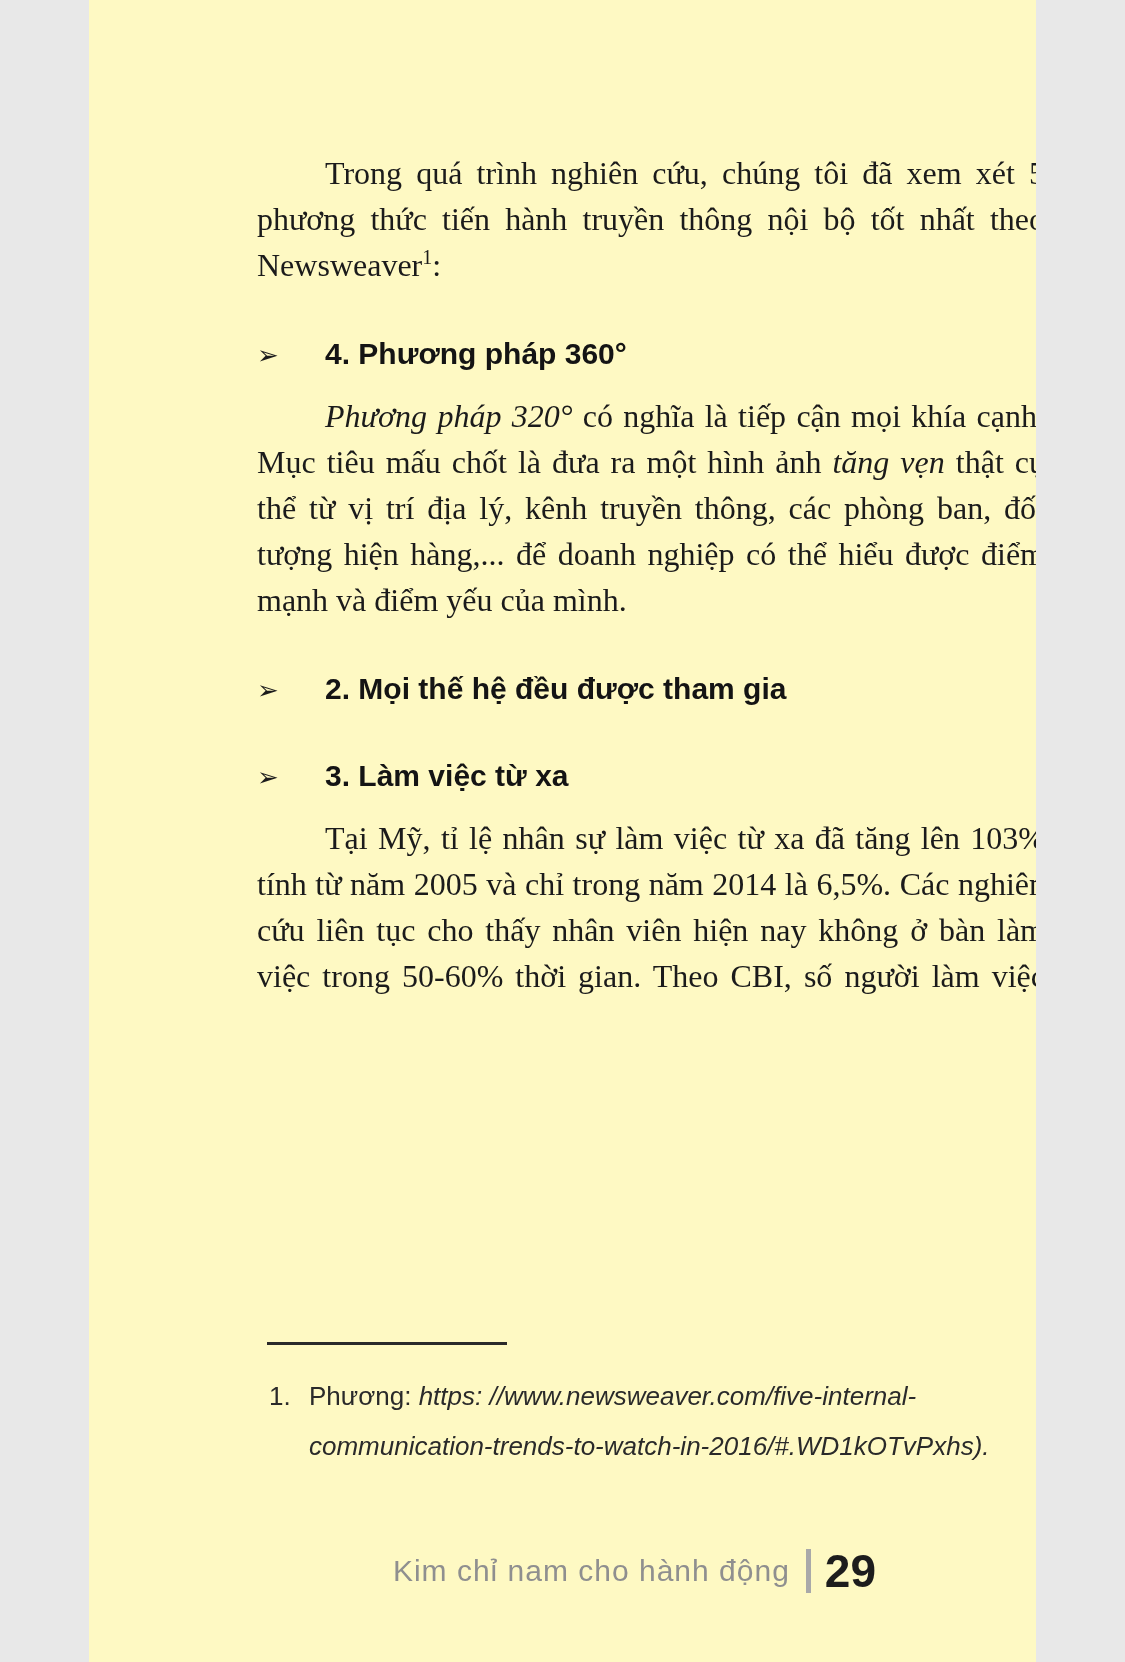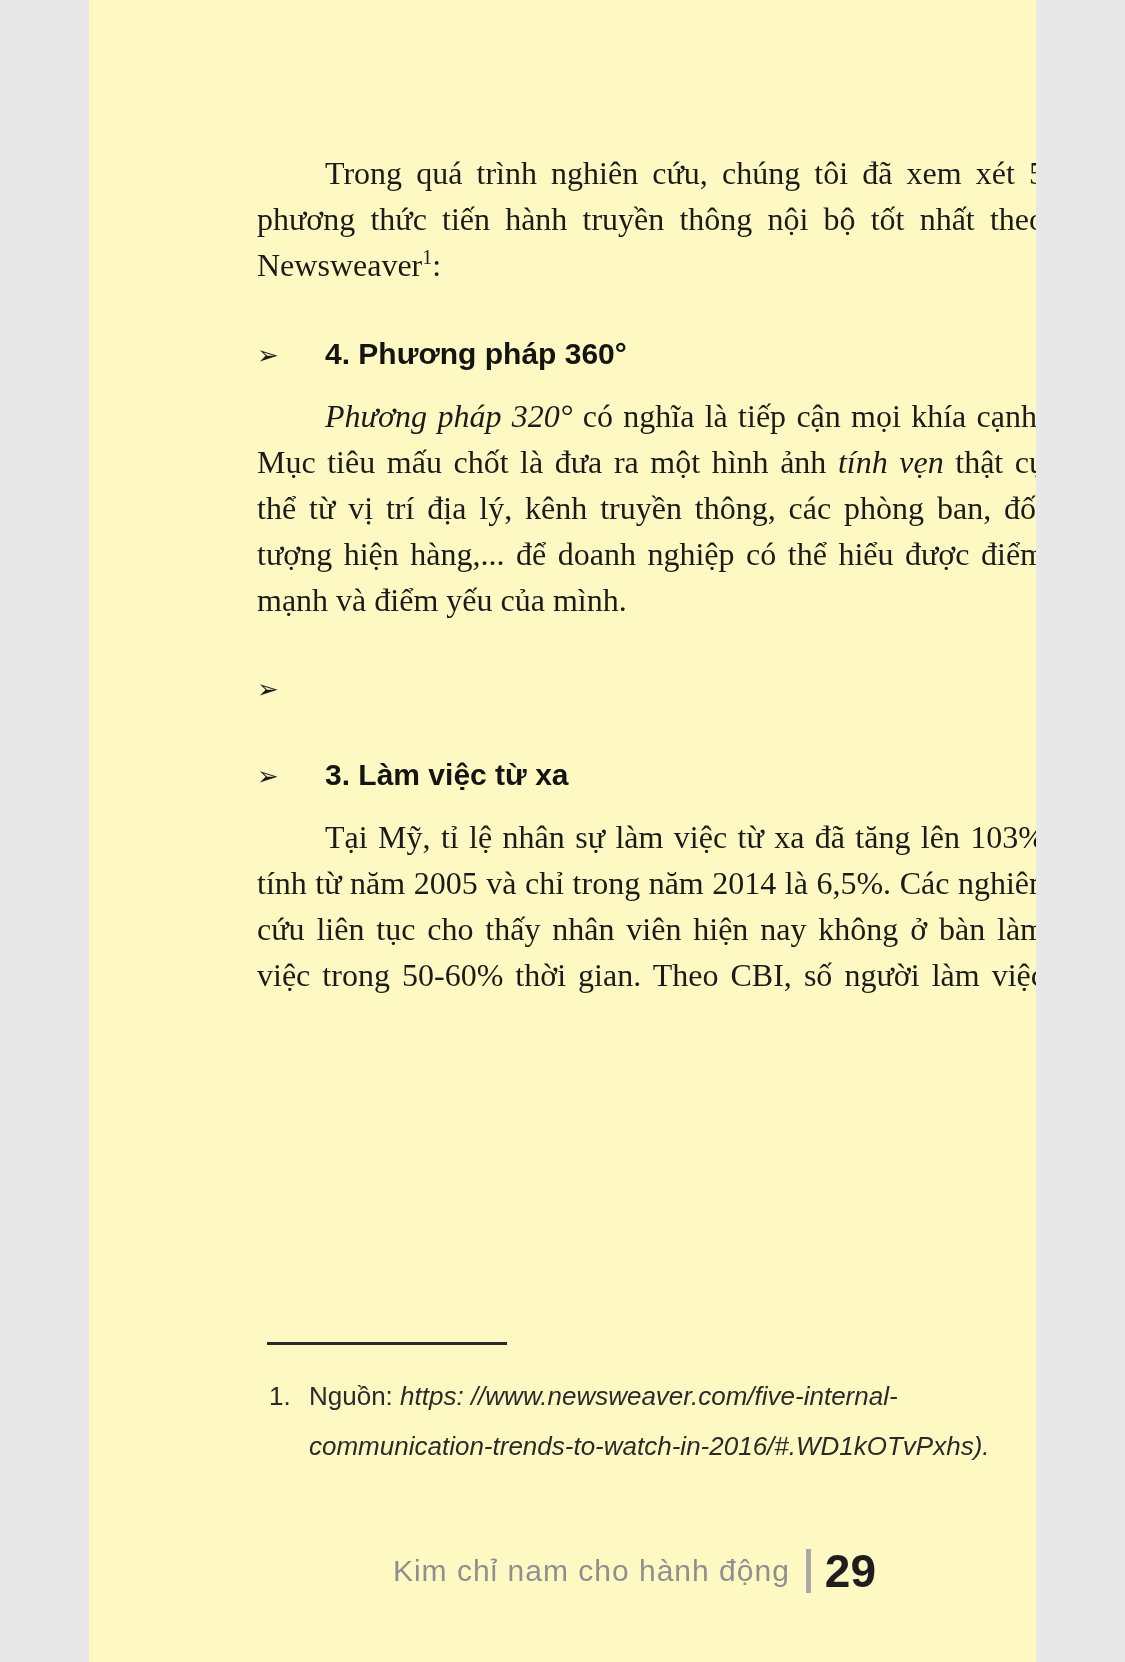--- a/index.html
+++ b/index.html
@@ -119,41 +119,42 @@
 
   <div class="content">
 
     <p class="body"><span>Trong quá trình nghiên cứu, chúng tôi đã xem xét 5 phương thức tiến hành truyền thông nội bộ tốt nhất theo Newsweaver</span><sup class="fn-ref">1</sup><span>:</span></p>
 
     <div class="section-heading">
       <span class="bullet">➢</span>
       <span>4. Phương pháp 360°</span>
     </div>
 
-    <p class="body"><span class="italic">Phương pháp 320°</span><span> có nghĩa là tiếp cận mọi khía cạnh. Mục tiêu mấu chốt là đưa ra một hình ảnh </span><span class="italic">tính vẹn</span><span> thật cụ thể từ vị trí địa lý, kênh truyền thông, các phòng ban, đối tượng hiện hàng,... để doanh nghiệp có thể hiểu được điểm mạnh và điểm yếu của mình.</span></p>
+    <p class="body"><span class="italic">Phương pháp 320°</span><span> có nghĩa là tiếp cận mọi khía cạnh. Mục tiêu mấu chốt là đưa ra một hình ảnh </span><span class="italic">tăng vẹn</span><span> thật cụ thể từ vị trí địa lý, kênh truyền thông, các phòng ban, đối tượng hiện hàng,... để doanh nghiệp có thể hiểu được điểm mạnh và điểm yếu của mình.</span></p>
 
     <div class="section-heading">
       <span class="bullet">➢</span>
+      <span>2. Mọi thế hệ đều được tham gia</span>
     </div>
 
 
     <div class="section-heading">
       <span class="bullet">➢</span>
       <span>3. Làm việc từ xa</span>
     </div>
 
     <p class="body continued">Tại Mỹ, tỉ lệ nhân sự làm việc từ xa đã tăng lên 103% tính từ năm 2005 và chỉ trong năm 2014 là 6,5%. Các nghiên cứu liên tục cho thấy nhân viên hiện nay không ở bàn làm việc trong 50-60% thời gian. Theo CBI, số người làm việc</p>
 
   </div>
 
   <div class="footnote-block">
     <div class="footnote-rule"></div>
     <div class="footnote">
       <span class="fn-number">1.</span>
-      <span class="fn-text"><span>Nguồn: </span><span class="italic">https: //www.newsweaver.com/five-internal-communication-trends-to-watch-in-2016/#.WD1kOTvPxhs).</span></span>
+      <span class="fn-text"><span>Phương: </span><span class="italic">https: //www.newsweaver.com/five-internal-communication-trends-to-watch-in-2016/#.WD1kOTvPxhs).</span></span>
     </div>
   </div>
 
   <div class="footer">
     <span class="footer-title">Kim chỉ nam cho hành động</span>
     <span class="footer-divider"></span>
     <span class="footer-page">29</span>
   </div>
 
 </div>

